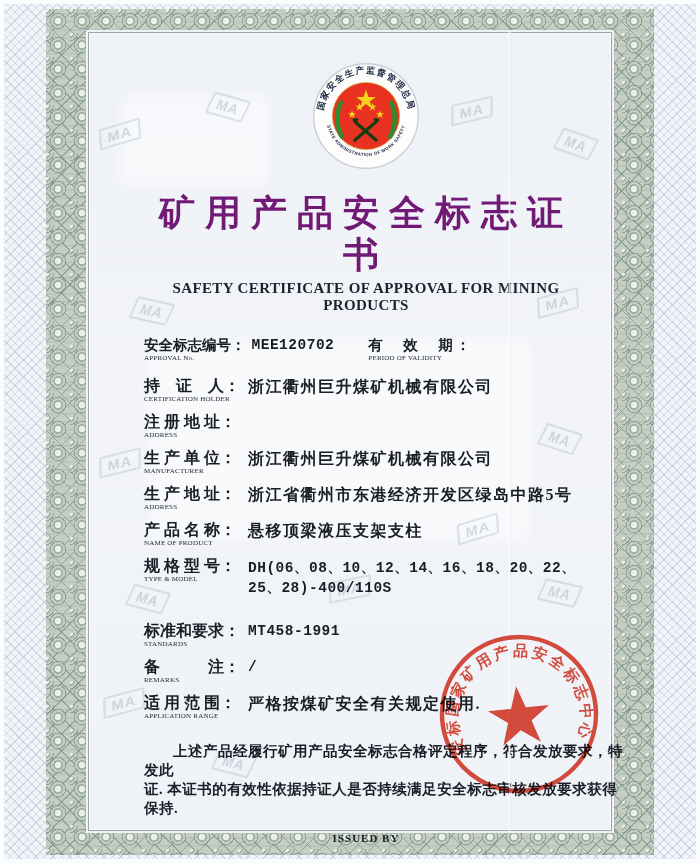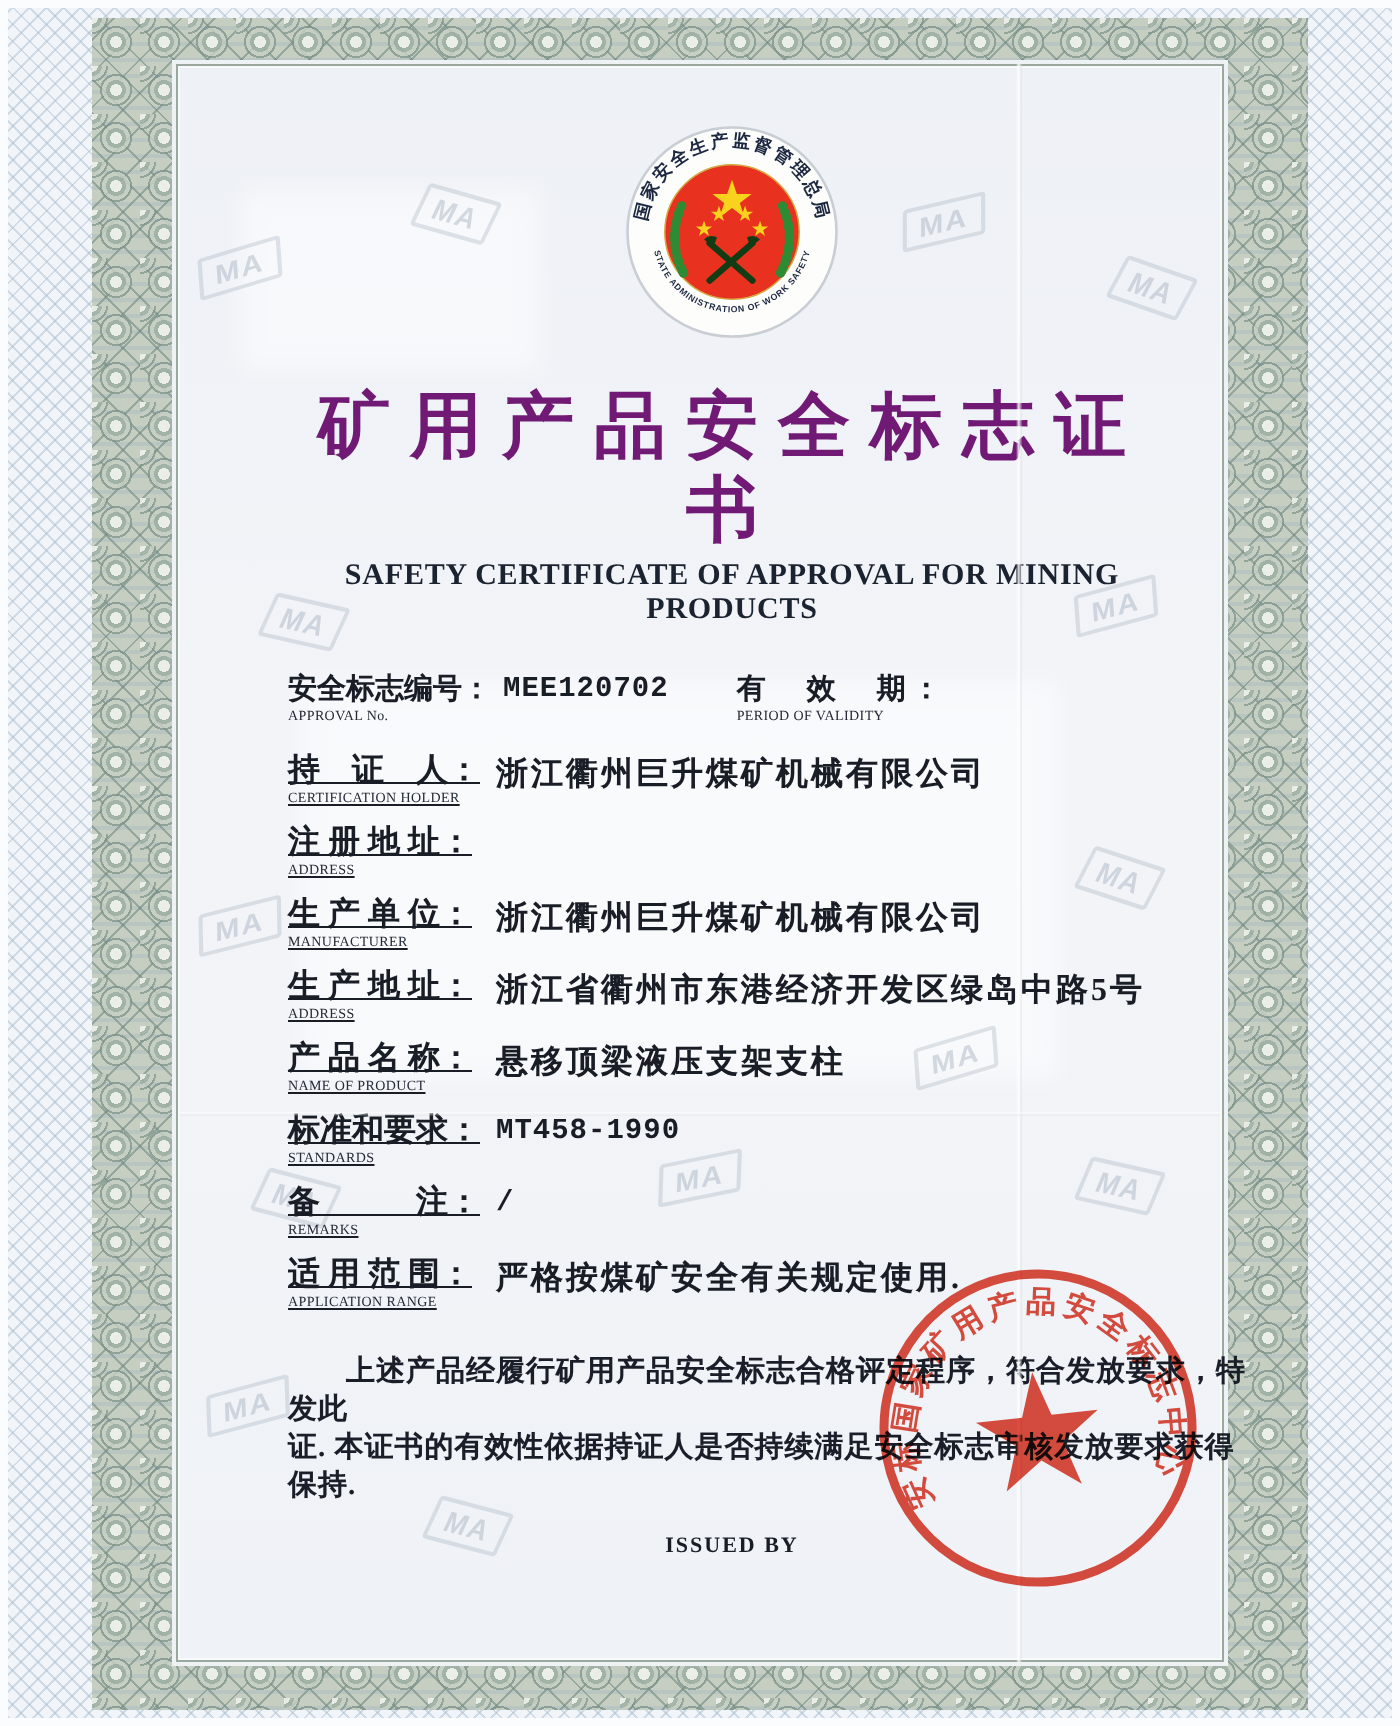--- a/index.html
+++ b/index.html
@@ -35,21 +35,21 @@
   .content{position:absolute;top:32px;bottom:32px;left:88px;right:88px;z-index:2;
            padding:0 24px 0 56px;box-sizing:border-box;}
   .emblem-wrap{display:flex;justify-content:center;margin-top:28px;height:112px;}
   .title{margin-top:20px;text-align:center;font-size:36px;line-height:42px;font-weight:bold;
          letter-spacing:10px;color:#701a75;}
   .subtitle{margin-top:4px;text-align:center;font-size:15px;line-height:17px;font-weight:bold;
             letter-spacing:.4px;color:#1b2330;}
   .lab .cn{font-size:16px;line-height:18px;font-weight:bold;white-space:nowrap;}
   .lab .en{font-size:7px;line-height:9px;letter-spacing:.2px;color:#242a36;white-space:nowrap;}
   .row{display:flex;align-items:flex-start;margin-bottom:8px;min-height:28px;}
-  .row .lab{flex:none;width:104px;text-decoration:underline;}
+  .row .lab{flex:none;width:104px;}
   .val{font-weight:bold;}
   .val-cn{font-size:16px;letter-spacing:1.5px;padding-top:0px;}
   .val-mono{font-family:"Liberation Mono","DejaVu Sans Mono",monospace;font-size:14.5px;
             letter-spacing:.5px;padding-top:1px;}
   .top-row{display:flex;margin-top:22px;margin-bottom:14px;}
   .top-row .grp{display:flex;}
   .top-row .lab{width:auto;margin-right:6px;}
   .grp-validity{margin-left:34px;}
   .model-val{width:382px;line-height:20px;}
   .gap-after{margin-bottom:24px;}
@@ -168,26 +168,33 @@
         </div>
       <div class="val val-cn">浙江省衢州市东港经济开发区绿岛中路5号</div>
     </div>
     <div class="row">
       <div class="lab">
           <div class="cn">产 品 名 称：</div>
         <div class="en">NAME OF PRODUCT</div>
         </div>
       <div class="val val-cn">悬移顶梁液压支架支柱</div>
     </div>
+    <div class="row gap-after">
+      <div class="lab">
+          <div class="cn">规 格 型 号：</div>
+        <div class="en">TYPE &amp; MODEL</div>
+        </div>
+      <div class="val val-mono model-val">DH(06、08、10、12、14、16、18、20、22、25、28)-400/110S</div>
+    </div>
     <div class="row">
       <div class="lab">
           <div class="cn">标准和要求：</div>
         <div class="en">STANDARDS</div>
         </div>
-      <div class="val val-mono">MT458-1990</div>
+      <div class="val val-mono">MT458-1991</div>
     </div>
     <div class="row">
       <div class="lab">
           <div class="cn">备　　　注：</div>
         <div class="en">REMARKS</div>
         </div>
       <div class="val val-mono">/</div>
     </div>
     <div class="row">
       <div class="lab">

